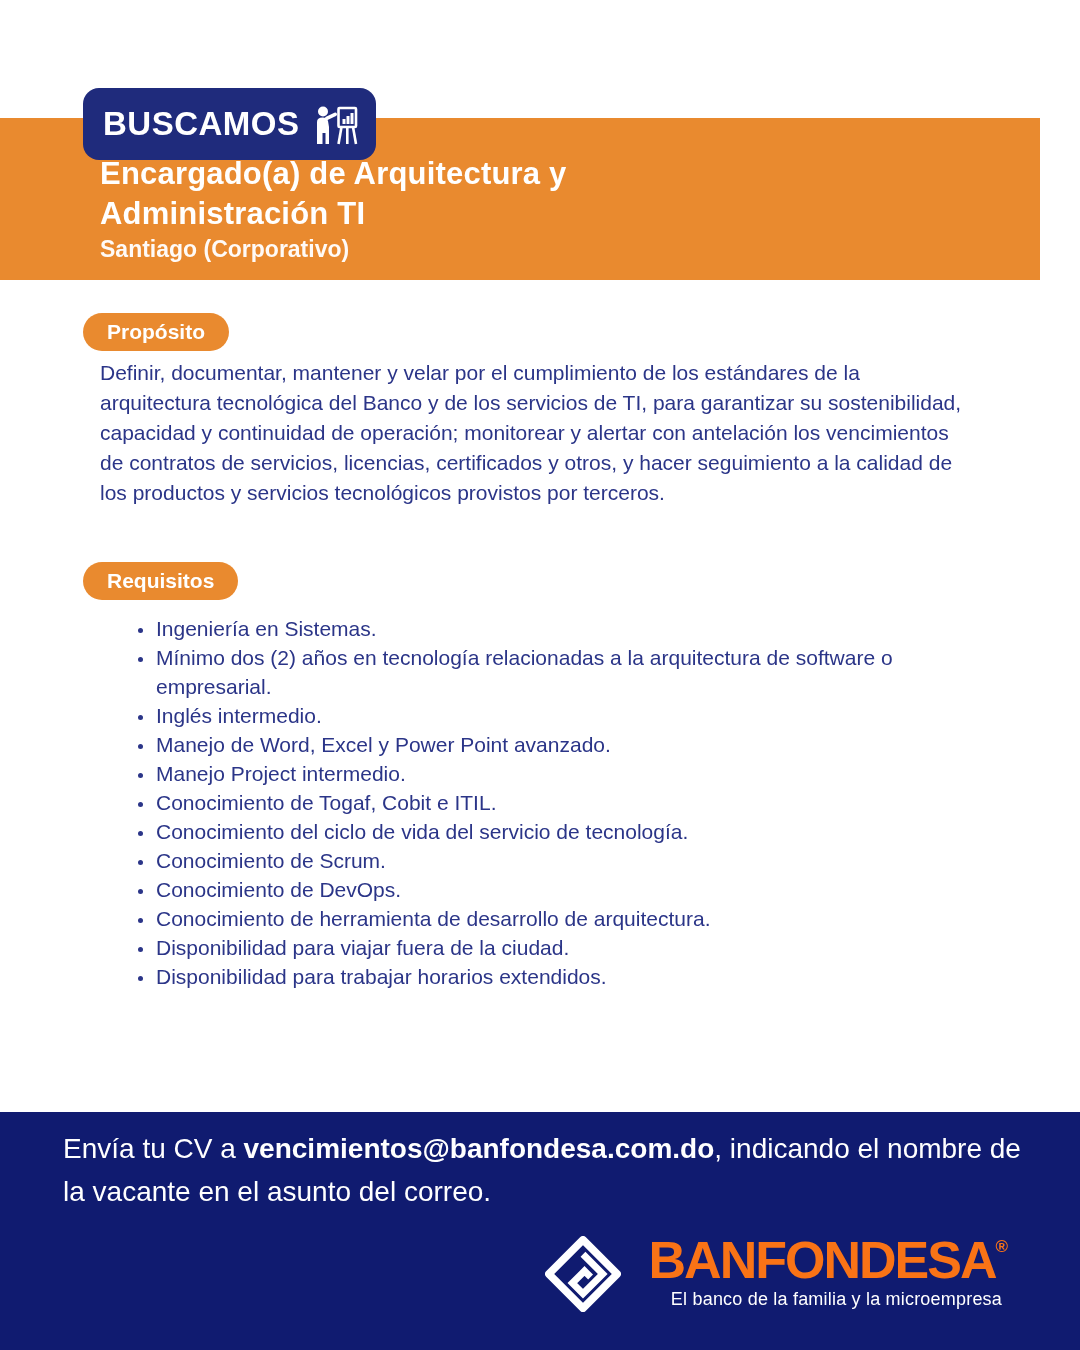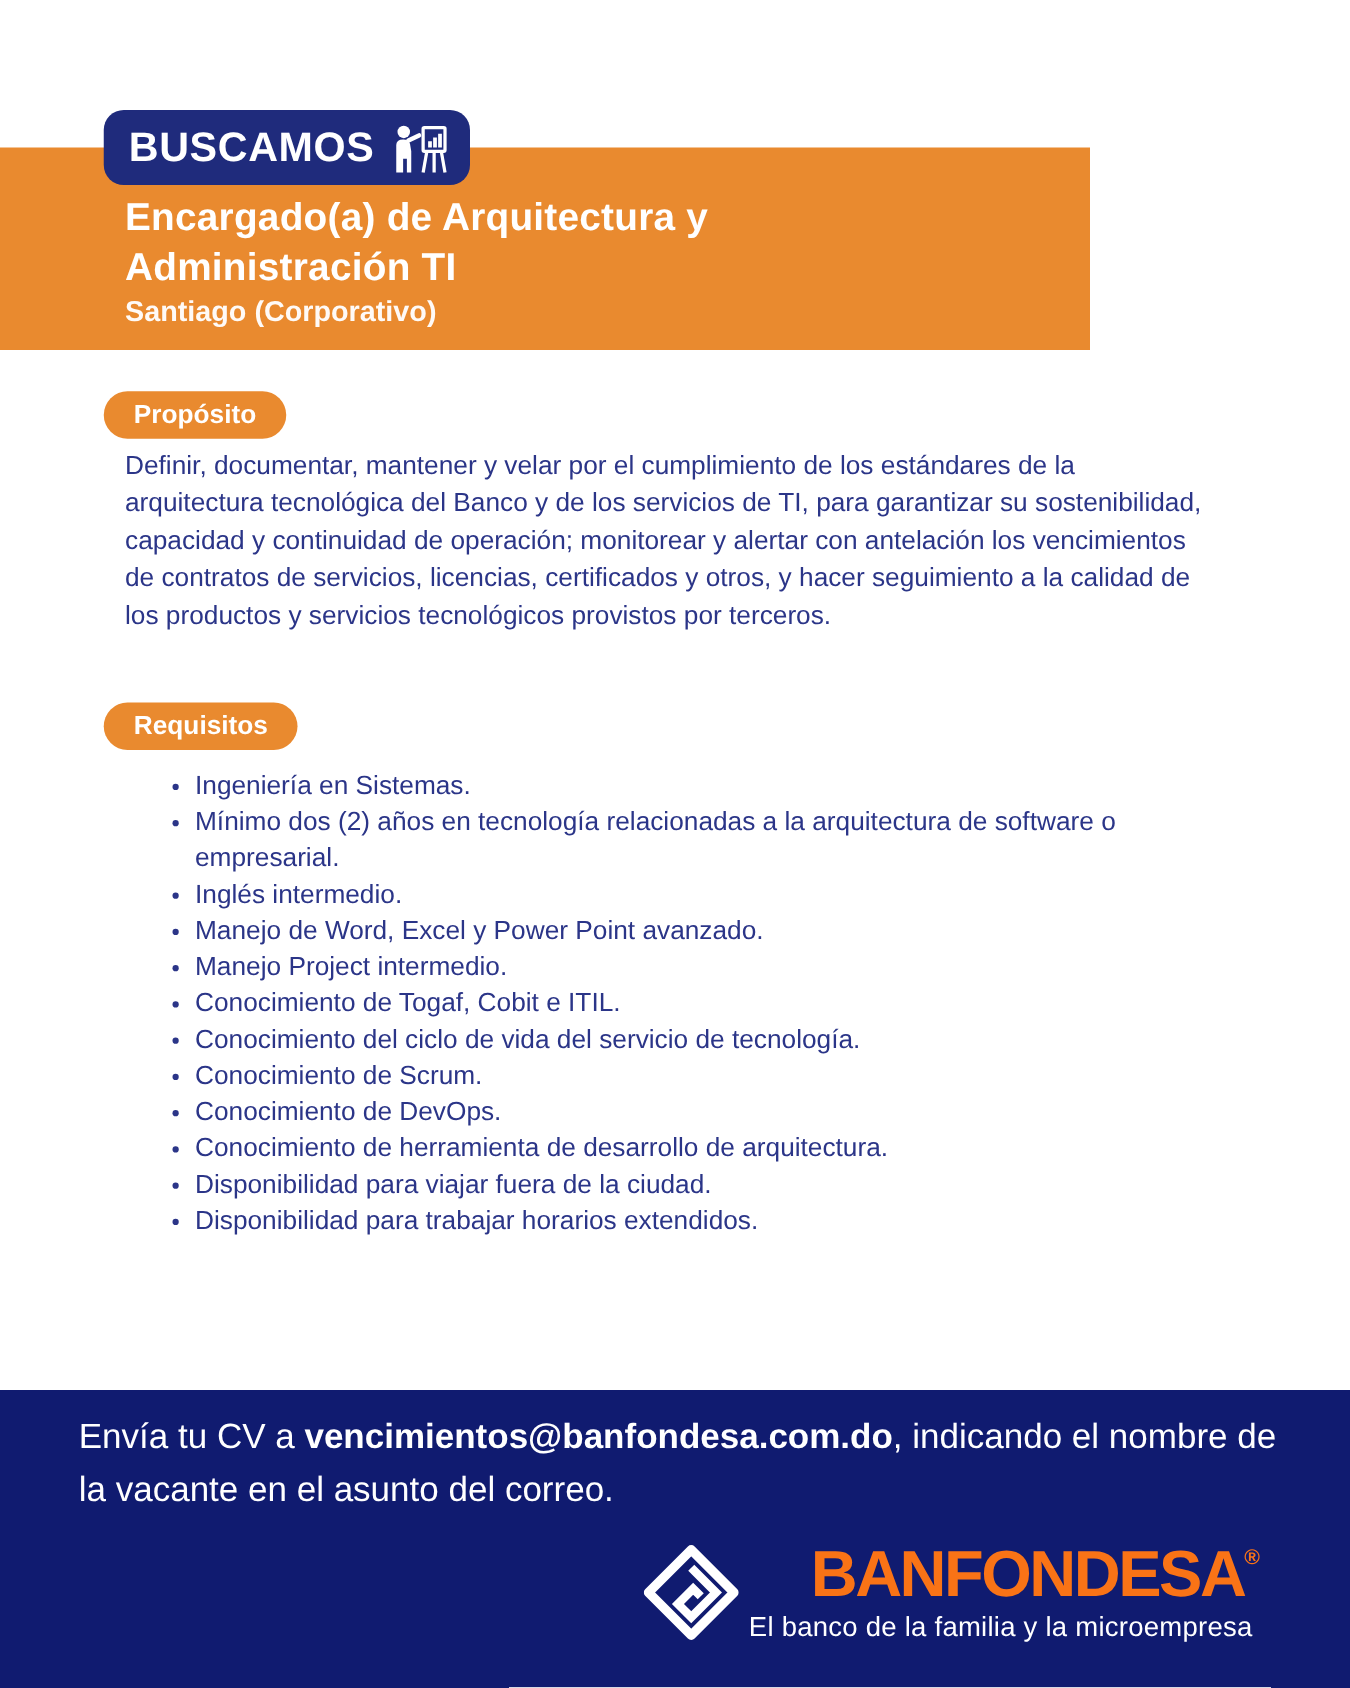--- a/index.html
+++ b/index.html
@@ -12,21 +12,21 @@
     height: 1350px;
     background: #ffffff;
     overflow: hidden;
     margin: 0 auto;
   }
 
   
   .orange-banner {
     position: absolute;
     left: 0; top: 118px;
-    width: 872px; height: 162px;
+    width: 1040px; height: 162px;
     background: #E98A2F;
   }
   .job-title {
     position: absolute;
     left: 100px; top: 36px;
     width: 620px;
     color: #ffffff;
     font-size: 31px;
     font-weight: 700;
     line-height: 40px;
@@ -35,21 +35,21 @@
   .job-location {
     position: absolute;
     left: 100px; top: 118px;
     color: rgba(255,255,255,0.96);
     font-size: 23px;
     font-weight: 700;
   }
   .buscamos-badge {
     position: absolute;
     left: 83px; top: 88px;
-    height: 60px;
+    height: 72px;
     background: #1F2B7C;
     border-radius: 16px;
     display: flex;
     align-items: center;
     gap: 13px;
     padding: 0 17px 0 20px;
   }
   .buscamos-badge .label {
     color: #ffffff;
     font-size: 33px;
@@ -134,21 +134,21 @@
     margin-left: 20px;
   }
   .wordmark sup {
     font-size: 17px;
     font-weight: 700;
     letter-spacing: 0;
     vertical-align: 26px;
   }
   .tagline {
     color: #ffffff;
-    font-size: 22px;
+    font-size: 18px;
     font-weight: 400;
     letter-spacing: 0.2px;
     margin-top: 3px;
     margin-right: 6px;
     white-space: nowrap;
   }
 </style>
 </head>
 <body>
 

